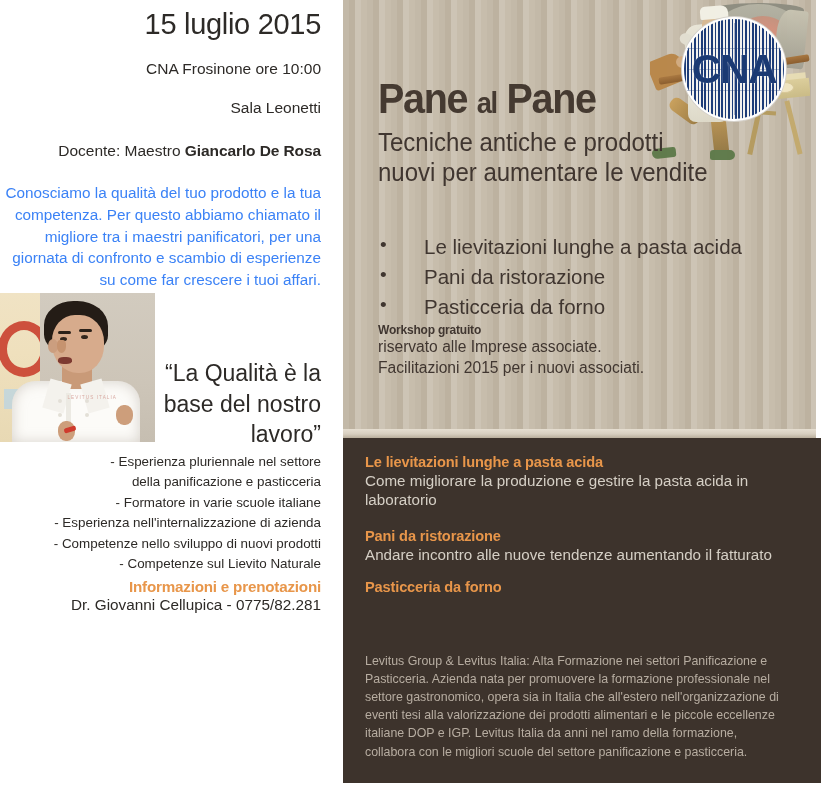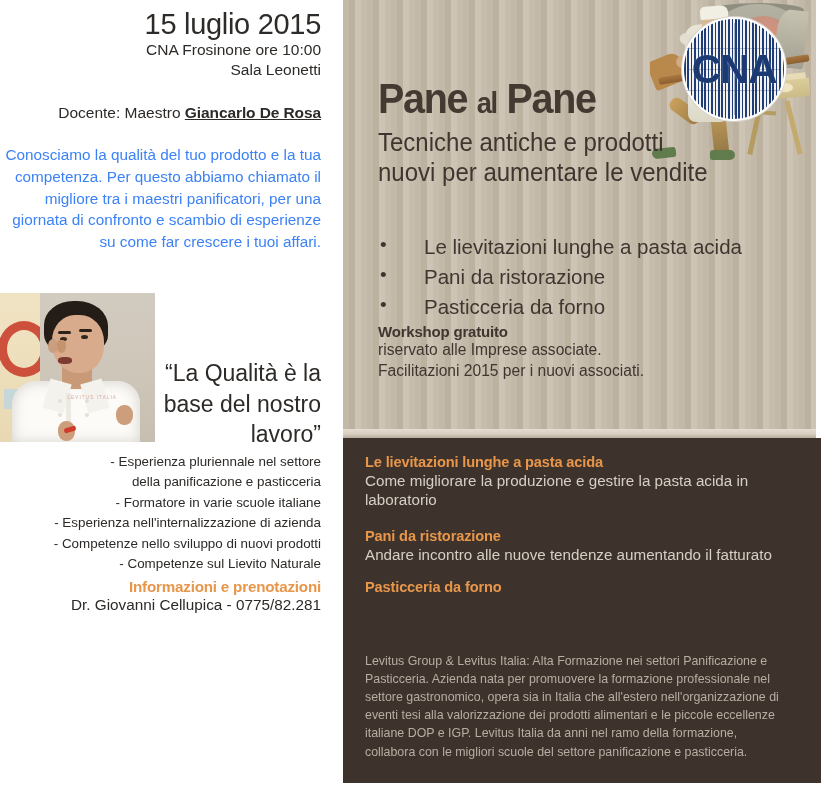--- a/index.html
+++ b/index.html
@@ -34,27 +34,28 @@
     letter-spacing: -0.3px;
     margin-top: 8px;
     line-height: 1.12;
     color: #2d2a27;
     margin-left: 9px;
   }
   #event-venue-line, #event-room-line {
     font-size: 15.5px;
     line-height: 1.28;
     color: #2d2a27;
+    margin-top: 19px;
   }
   #teacher-line {
     font-size: 15.5px;
     margin-top: 24px;
     color: #2d2a27;
   }
-  #teacher-line .tname { font-weight: bold; letter-spacing: -0.1px; text-decoration: underline; }
+  #teacher-line .tname { font-weight: bold; letter-spacing: -0.1px; }
 
   #intro-paragraph {
     font-size: 15.3px;
     line-height: 1.42;
     margin-top: 22px;
     color: #3b82f6;
   }
 
   
   #speaker-photo {
@@ -292,21 +293,21 @@
     font-size: 19px;
   }
   #workshop-block {
     position: absolute;
     left: 35px;
     top: 323px;
     width: 310px;
     color: #403630;
   }
   #workshop-heading {
-    font-size: 15px;
+    font-size: 12px;
     font-weight: bold;
     letter-spacing: -0.2px;
   }
   .workshop-line { font-size: 15.6px; line-height: 1.33; }
 
   
   #cna-logo {
     position: absolute;
     left: 339px;
     top: 17px;

